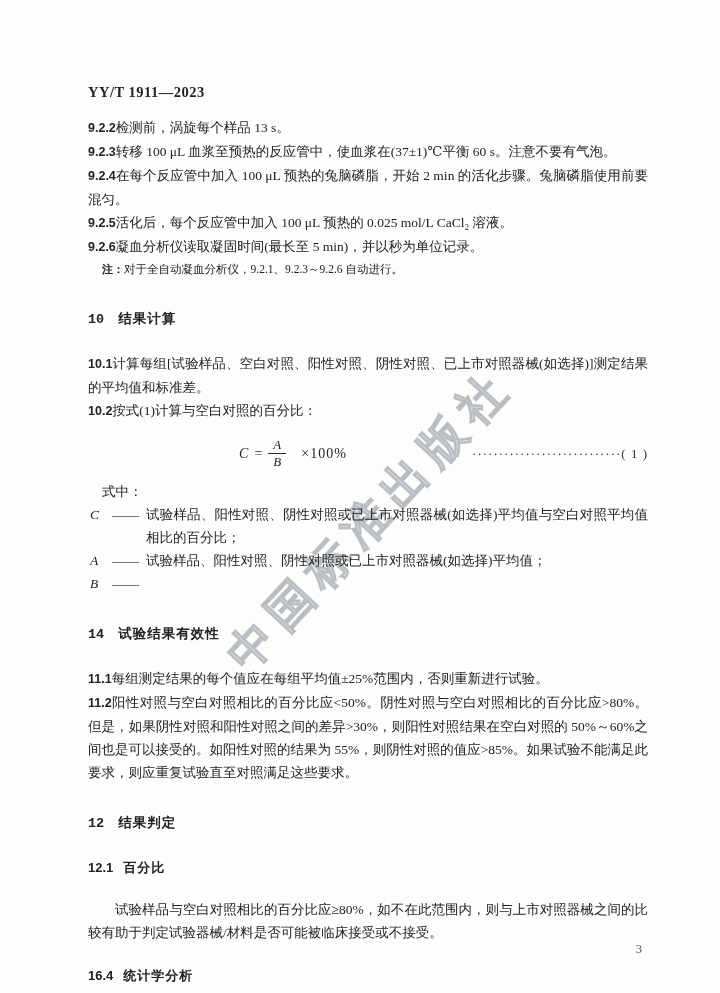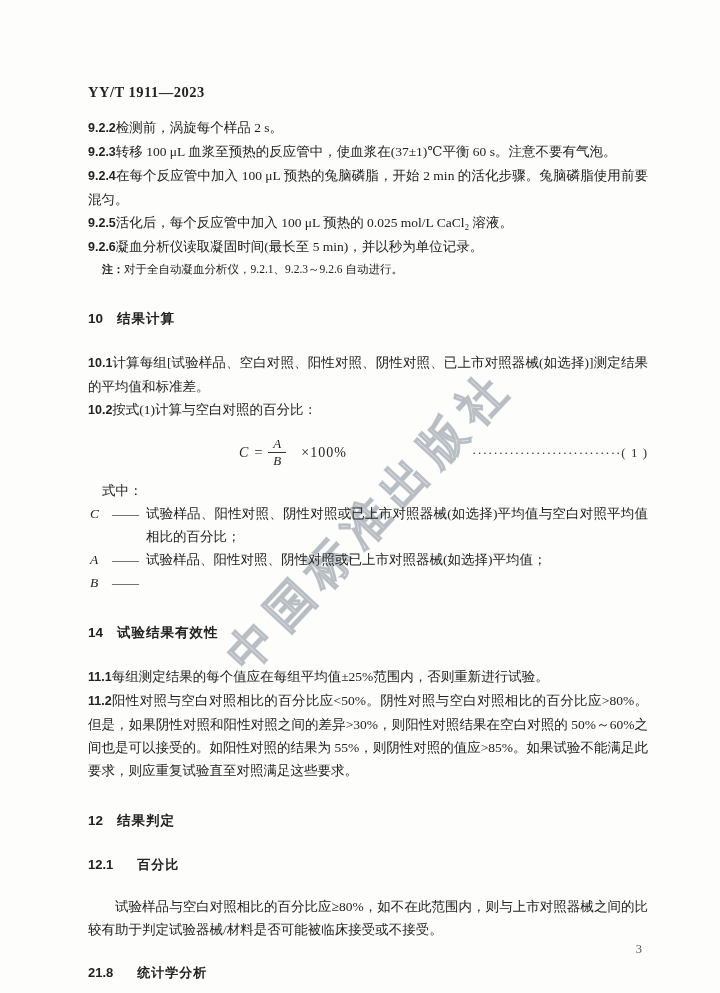--- a/index.html
+++ b/index.html
@@ -26,26 +26,26 @@
     font-size:13.5px;line-height:23px;text-align:justify;
   }
   .clause{margin:0;}
   .clause .num{font-family:"Liberation Sans","DejaVu Sans",sans-serif;font-weight:bold;font-size:12.5px;margin-right:0;}
   .note{margin:0 0 0 14px;font-size:11.5px;line-height:21px;}
   .note .note-label{font-weight:bold;font-family:"Liberation Sans","DejaVu Sans",sans-serif;font-size:11px;}
   h2.sec{
     margin:27px 0 21px 0;font-size:13.5px;line-height:23px;font-weight:bold;
     font-family:"Liberation Sans","DejaVu Sans",sans-serif;letter-spacing:1px;
   }
-  h2.sec .num{margin-right:14px;letter-spacing:0;}
+  h2.sec .num{margin-right:14px;letter-spacing:0;font-family:Liberation Mono, monospace;}
   h3.subsec{
     margin:20px 0 19px 0;font-size:13px;line-height:23px;font-weight:bold;
     font-family:"Liberation Sans","DejaVu Sans",sans-serif;letter-spacing:1px;
   }
-  h3.subsec .num{margin-right:24px;letter-spacing:0;}
+  h3.subsec .num{margin-right:10px;letter-spacing:0;}
   .formula-row{position:relative;margin:9px 0 6px 0;height:42px;}
   .formula{
     position:absolute;left:0;right:150px;top:0;height:42px;
     display:flex;align-items:center;justify-content:center;
     font-size:14px;font-style:italic;
   }
   .formula .op{font-style:normal;margin:0 6px;}
   .frac{display:inline-flex;flex-direction:column;align-items:center;line-height:16px;font-size:13px;}
   .frac .fnum{padding:0 5px;border-bottom:1px solid #333;}
   .frac .fden{padding:0 5px;}
@@ -71,21 +71,21 @@
 <div class="page">
 
   <div class="header">
     <span>YY/T 1911—2023</span>
   </div>
 
   <div class="watermark">中国标准出版社</div>
 
   <div class="content">
 
-    <p class="clause"><span class="num">9.2.2</span><span>检测前，涡旋每个样品 2 s。</span></p>
+    <p class="clause"><span class="num">9.2.2</span><span>检测前，涡旋每个样品 13 s。</span></p>
     <p class="clause"><span class="num">9.2.3</span><span>转移 100 μL 血浆至预热的反应管中，使血浆在(37±1)℃平衡 60 s。注意不要有气泡。</span></p>
     <p class="clause"><span class="num">9.2.4</span><span>在每个反应管中加入 100 μL 预热的兔脑磷脂，开始 2 min 的活化步骤。兔脑磷脂使用前要混匀。</span></p>
     <p class="clause"><span class="num">9.2.5</span><span>活化后，每个反应管中加入 100 μL 预热的 0.025 mol/L CaCl₂ 溶液。</span></p>
     <p class="clause"><span class="num">9.2.6</span><span>凝血分析仪读取凝固时间(最长至 5 min)，并以秒为单位记录。</span></p>
     <p class="note"><span class="note-label">注：</span><span>对于全自动凝血分析仪，9.2.1、9.2.3～9.2.6 自动进行。</span></p>
 
     <h2 class="sec"><span class="num">10</span><span>结果计算</span></h2>
 
     <p class="clause"><span class="num">10.1</span><span>计算每组[试验样品、空白对照、阳性对照、阴性对照、已上市对照器械(如选择)]测定结果的平均值和标准差。</span></p>
     <p class="clause"><span class="num">10.2</span><span>按式(1)计算与空白对照的百分比：</span></p>
@@ -125,19 +125,19 @@
     <h2 class="sec"><span class="num">14</span><span>试验结果有效性</span></h2>
 
     <p class="clause"><span class="num">11.1</span><span>每组测定结果的每个值应在每组平均值±25%范围内，否则重新进行试验。</span></p>
     <p class="clause"><span class="num">11.2</span><span>阳性对照与空白对照相比的百分比应&lt;50%。阴性对照与空白对照相比的百分比应&gt;80%。但是，如果阴性对照和阳性对照之间的差异&gt;30%，则阳性对照结果在空白对照的 50%～60%之间也是可以接受的。如阳性对照的结果为 55%，则阴性对照的值应&gt;85%。如果试验不能满足此要求，则应重复试验直至对照满足这些要求。</span></p>
 
     <h2 class="sec"><span class="num">12</span><span>结果判定</span></h2>
 
     <h3 class="subsec"><span class="num">12.1</span><span>百分比</span></h3>
     <p class="para">试验样品与空白对照相比的百分比应≥80%，如不在此范围内，则与上市对照器械之间的比较有助于判定试验器械/材料是否可能被临床接受或不接受。</p>
 
-    <h3 class="subsec"><span class="num">21.8</span><span>统计学分析</span></h3>
+    <h3 class="subsec"><span class="num">16.4</span><span>统计学分析</span></h3>
 
   </div>
 
   <div class="pagenum">3</div>
 
 </div>
 
 </body></html>

